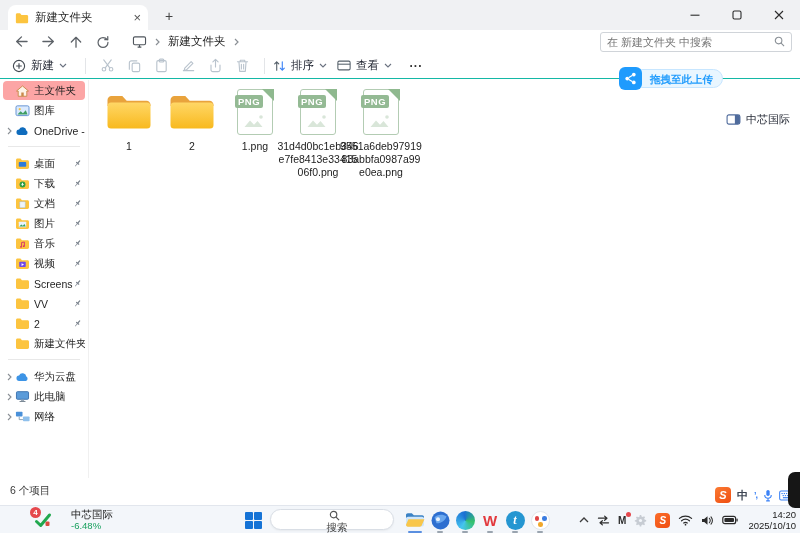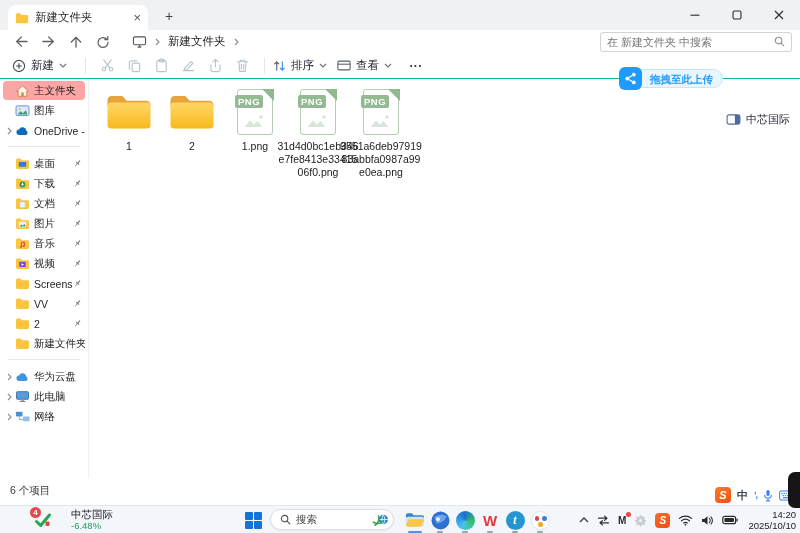--- a/index.html
+++ b/index.html
@@ -84,21 +84,21 @@
   .widget-badge{position:absolute; left:-4px; top:-4px; width:11px; height:11px; border-radius:50%;
                 background:#e5484d; color:#fff; font-size:8px; font-weight:700; display:flex;
                 align-items:center; justify-content:center; z-index:2;}
   .widget-texts{margin-left:19px; line-height:11px;}
   .widget-name{font-size:10.5px; color:#1b1b1b;}
   .widget-change{font-size:9.5px; color:#18a05e;}
   .start{position:absolute; left:244px; top:5px; width:18px; height:18px; display:flex;
          align-items:center; justify-content:center;}
   .searchpill{position:absolute; left:270px; top:3px; width:124px; height:21px; background:#fff;
               border:1px solid #d9dee5; border-radius:11px; display:flex; align-items:center;
-              padding:0 4px 0 9px; box-shadow:0 1px 2px rgba(0,0,0,.05);}
+              padding:0 4px 0 9px; box-shadow:0 1px 2px rgba(0,0,0,.05);flex-direction:column;}
   .searchpill-label{margin-left:5px; font-size:10.5px; color:#444; flex:1;}
   .apps{position:absolute; left:404px; top:3px; display:flex; gap:3px;}
   .app{width:22px; height:22px; position:relative; display:flex; align-items:center; justify-content:center;}
   .app-dot{position:absolute; bottom:-2px; left:50%; transform:translateX(-50%);
            width:6px; height:2.5px; border-radius:2px; background:#9aa4af;}
   .app-dot.active{width:14px; background:#5a8fe0;}
   .app-edge{width:19px; height:19px; border-radius:50%;
             background:conic-gradient(from 210deg,#45c5f0 0deg,#1b6fd4 140deg,#35c16b 250deg,#45c5f0 360deg);}
   .app-wps{font-size:15px; font-weight:800; color:#e2393d; line-height:1;}
   .app-t{width:19px; height:19px; border-radius:50%; background:#2596d1; color:#fff;

